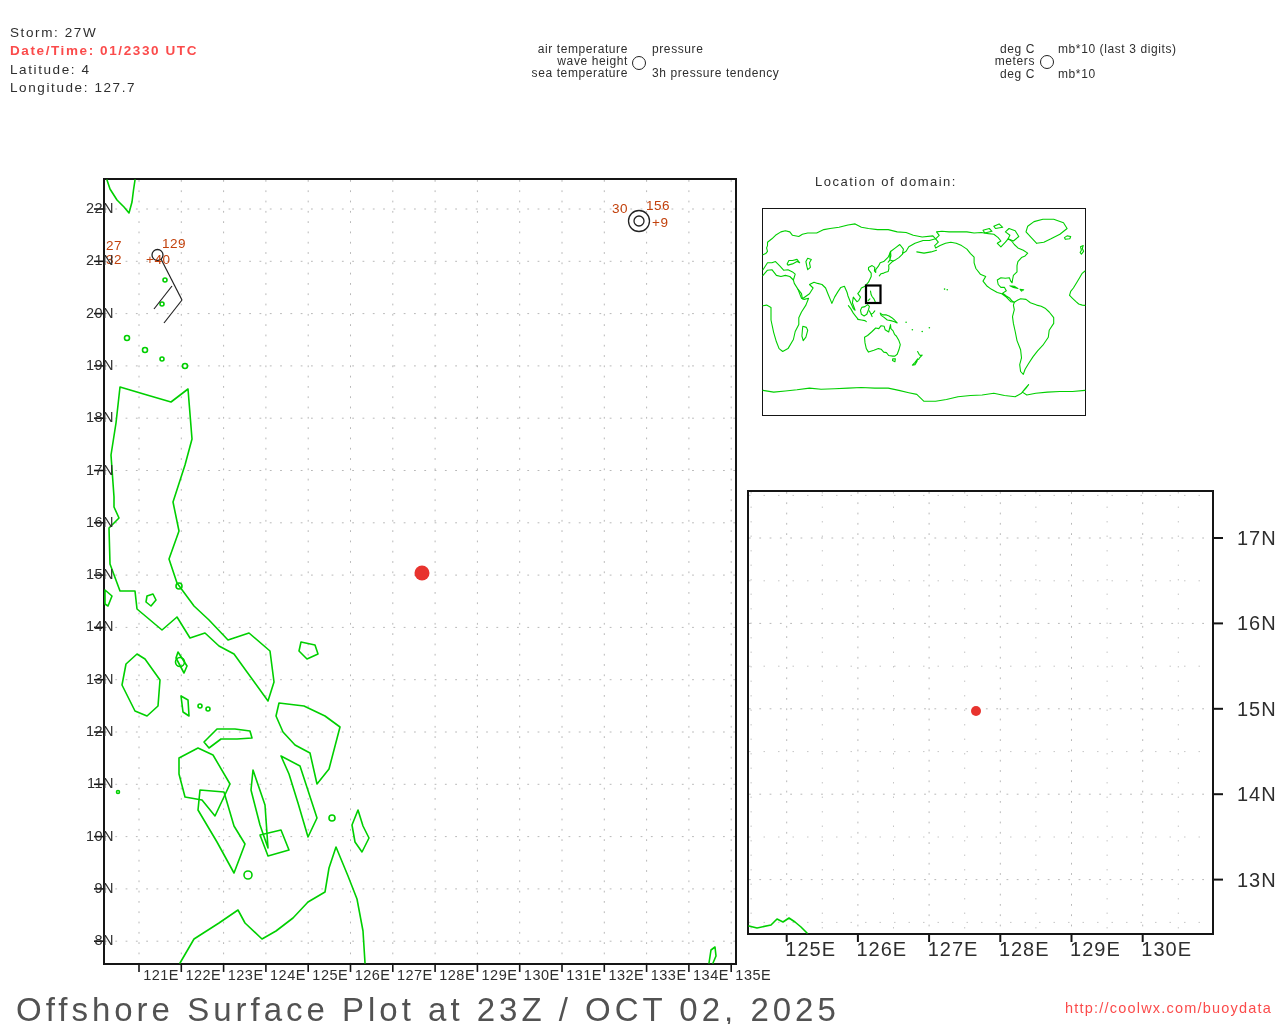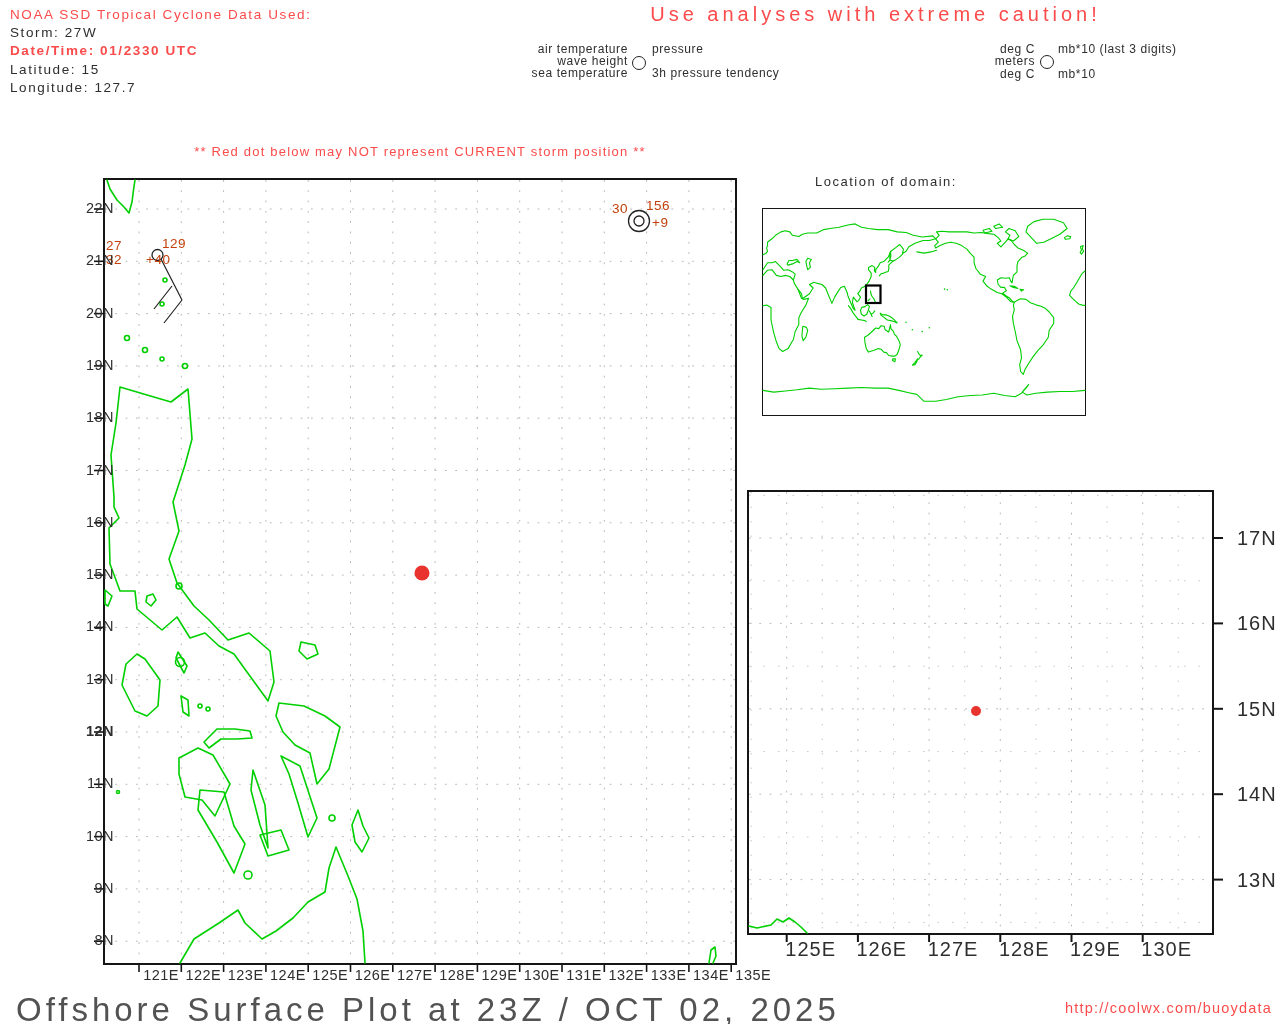--- a/index.html
+++ b/index.html
@@ -28,43 +28,40 @@
   .insettitle{font-size:13px;letter-spacing:1.5px;}
   .foot{font-size:33px;letter-spacing:4px;color:var(--title);}
   .url{font-size:14.5px;letter-spacing:1.2px;text-align:right;}
   svg{display:block;overflow:visible;}
 </style>
 </head>
 <body>
 
 <div class="page">
 
-  <div class="t info red" style="left:10px;top:6px;">NOAA SSD Tropical Cyclone Data Used:</div>
   <div class="t info" style="left:10px;top:24px;">Storm: 27W</div>
   <div class="t info red b" style="left:10px;top:42px;">Date/Time: 01/2330 UTC</div>
-  <div class="t info" style="left:10px;top:61px;">Latitude: 15</div>
+  <div class="t info" style="left:10px;top:61px;">Latitude: 4</div>
   <div class="t info" style="left:10px;top:79px;">Longitude: 127.7</div>
 
-  <div class="t caution red" style="left:618px;top:3px;width:515px;">Use analyses with extreme caution!</div>
 
   <div class="t leg legL" style="left:508px;top:42px;width:120px;">air temperature</div>
   <div class="t leg legL" style="left:508px;top:54px;width:120px;">wave height</div>
   <div class="t leg legL" style="left:508px;top:66px;width:120px;">sea temperature</div>
   <div class="legcirc" style="left:632px;top:55.5px;"></div>
   <div class="t leg" style="left:652px;top:42px;">pressure</div>
   <div class="t leg" style="left:652px;top:66px;">3h pressure tendency</div>
 
   <div class="t leg legL" style="left:955px;top:42px;width:80px;">deg C</div>
   <div class="t leg legL" style="left:955px;top:54px;width:80px;">meters</div>
   <div class="t leg legL" style="left:955px;top:67px;width:80px;">deg C</div>
   <div class="legcirc" style="left:1040px;top:55px;"></div>
   <div class="t leg" style="left:1058px;top:42px;">mb*10 (last 3 digits)</div>
   <div class="t leg" style="left:1058px;top:67px;">mb*10</div>
 
-  <div class="t warn red" style="left:105px;top:144px;width:630px;">** Red dot below may NOT represent CURRENT storm position **</div>
 
   <div class="mapbox" style="left:103px;top:178px;width:634px;height:787px;">
     <svg id="mainSvg" width="630" height="783" viewBox="0 0 630 783">
         <line x1="34" y1="0" x2="34" y2="783" stroke="#b8b8b8" stroke-width="1" stroke-dasharray="1.8 8.5"></line>
         <line x1="76.3" y1="0" x2="76.3" y2="783" stroke="#b8b8b8" stroke-width="1" stroke-dasharray="1.8 8.5"></line>
         <line x1="118.6" y1="0" x2="118.6" y2="783" stroke="#b8b8b8" stroke-width="1" stroke-dasharray="1.8 8.5"></line>
         <line x1="160.89999999999998" y1="0" x2="160.89999999999998" y2="783" stroke="#b8b8b8" stroke-width="1" stroke-dasharray="1.8 8.5"></line>
         <line x1="203.2" y1="0" x2="203.2" y2="783" stroke="#b8b8b8" stroke-width="1" stroke-dasharray="1.8 8.5"></line>
         <line x1="245.5" y1="0" x2="245.5" y2="783" stroke="#b8b8b8" stroke-width="1" stroke-dasharray="1.8 8.5"></line>
         <line x1="287.79999999999995" y1="0" x2="287.79999999999995" y2="783" stroke="#b8b8b8" stroke-width="1" stroke-dasharray="1.8 8.5"></line>
@@ -264,21 +261,21 @@
       <span class="t axis ra" style="left:52px;top:200.0px;width:46px;">22N</span>
       <span class="t axis ra" style="left:52px;top:252.3px;width:46px;">21N</span>
       <span class="t axis ra" style="left:52px;top:304.6px;width:46px;">20N</span>
       <span class="t axis ra" style="left:52px;top:356.9px;width:46px;">19N</span>
       <span class="t axis ra" style="left:52px;top:409.2px;width:46px;">18N</span>
       <span class="t axis ra" style="left:52px;top:461.5px;width:46px;">17N</span>
       <span class="t axis ra" style="left:52px;top:513.8px;width:46px;">16N</span>
       <span class="t axis ra" style="left:52px;top:566.1px;width:46px;">15N</span>
       <span class="t axis ra" style="left:52px;top:618.4px;width:46px;">14N</span>
       <span class="t axis ra" style="left:52px;top:670.7px;width:46px;">13N</span>
-      <span class="t axis ra" style="left:52px;top:723.0px;width:46px;font-weight:bold;">12N</span>
+      <span class="t axis ra" style="left:52px;top:723.0px;width:46px;">12N</span>
       <span class="t axis ra" style="left:52px;top:775.3px;width:46px;">11N</span>
       <span class="t axis ra" style="left:52px;top:827.6px;width:46px;">10N</span>
       <span class="t axis ra" style="left:52px;top:879.9px;width:46px;">9N</span>
       <span class="t axis ra" style="left:52px;top:932.2px;width:46px;">8N</span>
       <span class="t axis ca" style="left:115.0px;top:967px;width:48px;">121E</span>
       <span class="t axis ca" style="left:157.3px;top:967px;width:48px;">122E</span>
       <span class="t axis ca" style="left:199.6px;top:967px;width:48px;">123E</span>
       <span class="t axis ca" style="left:241.9px;top:967px;width:48px;">124E</span>
       <span class="t axis ca" style="left:284.2px;top:967px;width:48px;">125E</span>
       <span class="t axis ca" style="left:326.5px;top:967px;width:48px;">126E</span>

